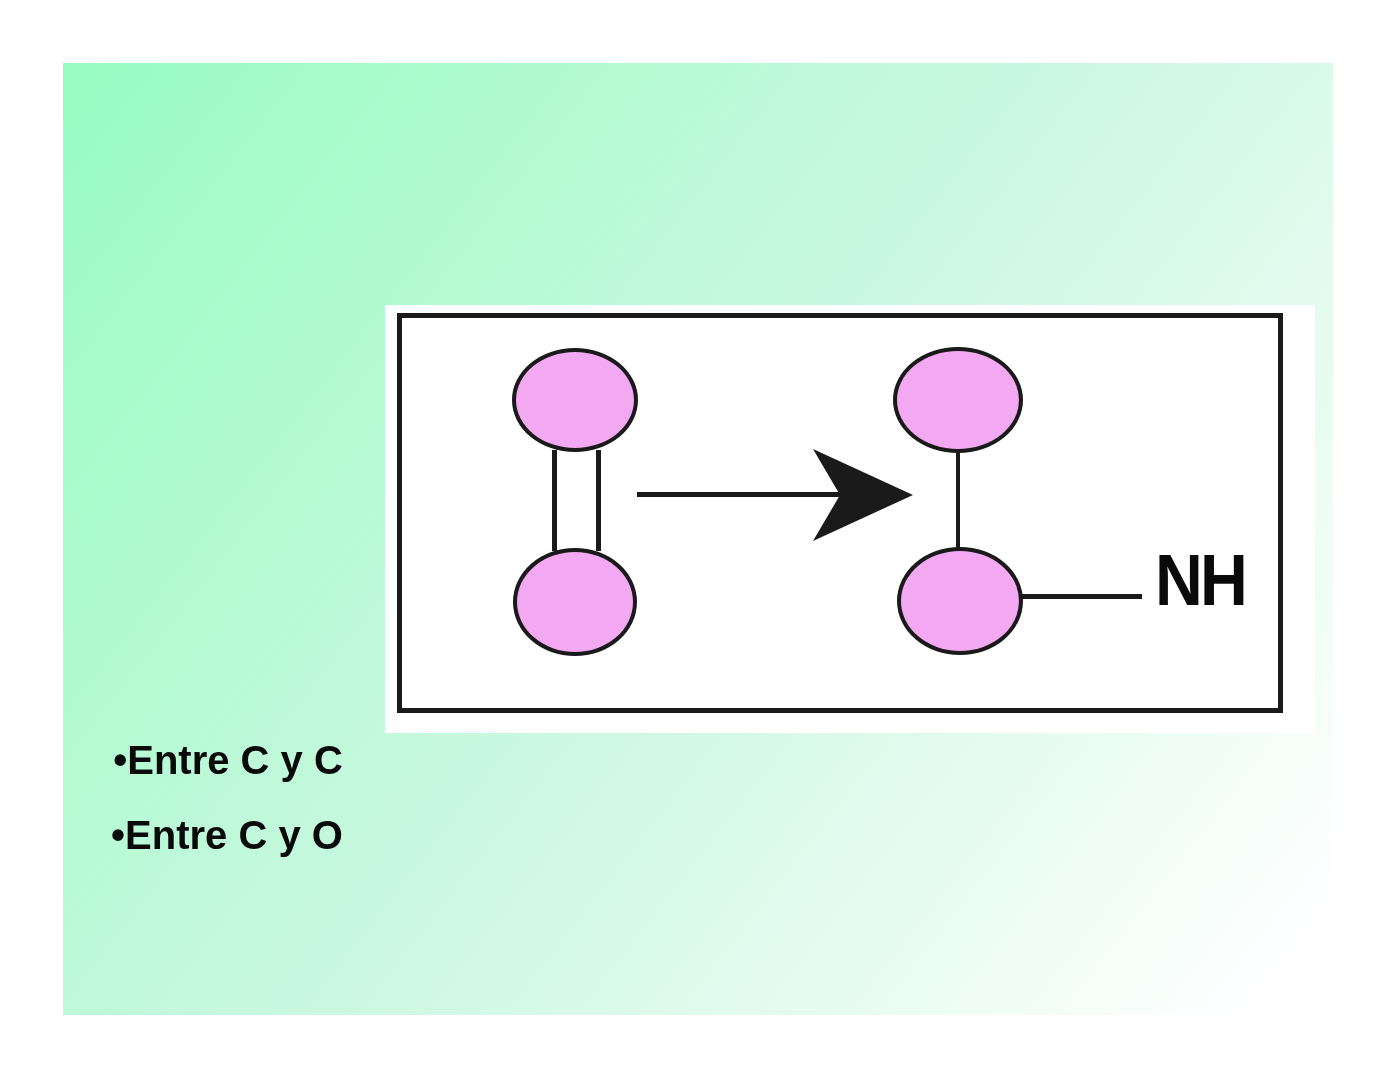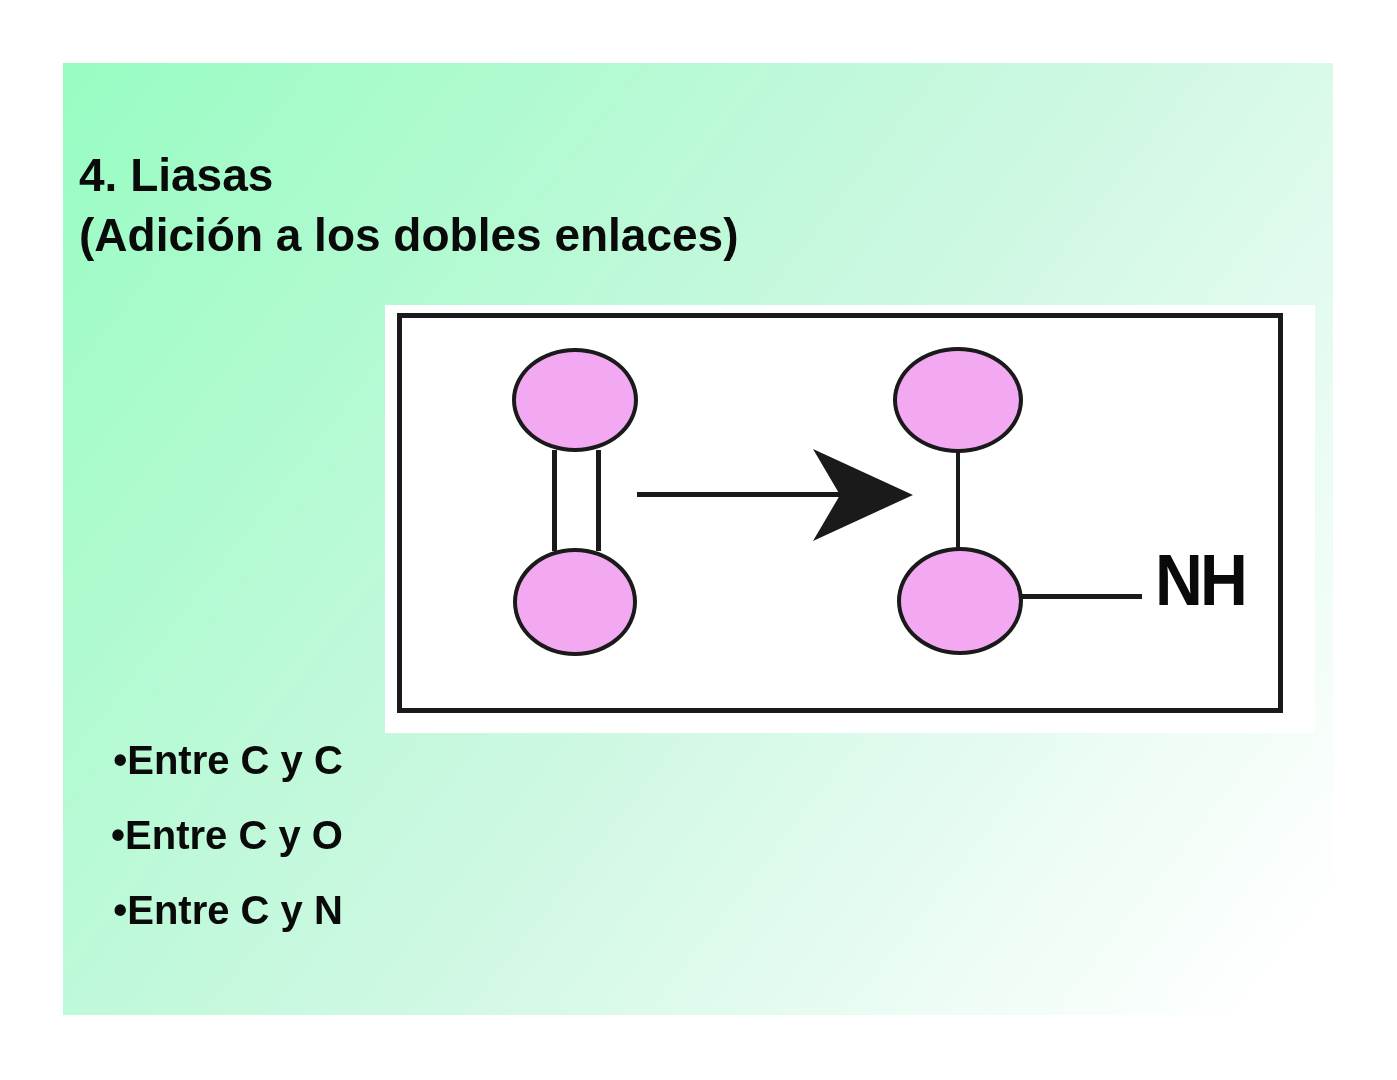--- a/index.html
+++ b/index.html
@@ -42,24 +42,20 @@
   .bullets{position:absolute;left:48px;top:660px;list-style:none;text-align:right;}
   .bullets li{color:var(--ink);font-size:40px;font-weight:bold;line-height:75px;
     white-space:nowrap;}
 </style>
 </head>
 <body>
 
 <div class="page">
   <div class="slide">
 
-    <div class="title">
-      <div>4. Liasas</div>
-      <div>(Adición a los dobles enlaces)</div>
-    </div>
 
     <div class="diagram-img"></div>
     <div class="diagram-box"></div>
 
     <div class="bond-v db1"></div>
     <div class="bond-v db2"></div>
     <div class="node n1"></div>
     <div class="node n2"></div>
 
     <div class="arrow-shaft"></div>
@@ -71,17 +67,16 @@
 
     <div class="bond-v sb1"></div>
     <div class="node n3"></div>
     <div class="node n4"></div>
     <div class="nh-bond"></div>
     <div class="nh-label">NH</div>
 
     <ul class="bullets">
       <li><span>•</span><span>Entre C y C</span></li>
       <li><span>•</span><span>Entre C y O</span></li>
-      <li><span>•</span><span>Entre C y N</span></li>
     </ul>
 
   </div>
 </div>
 
 </body></html>

